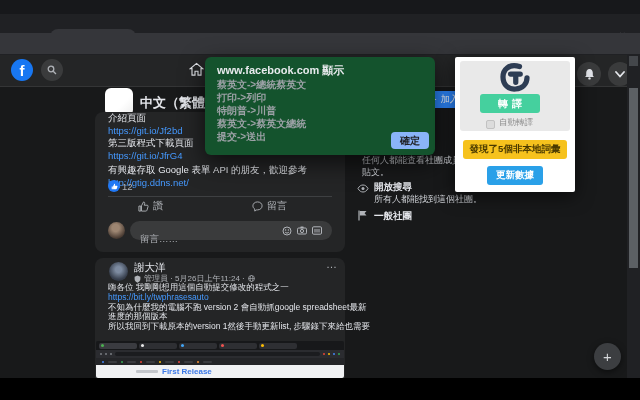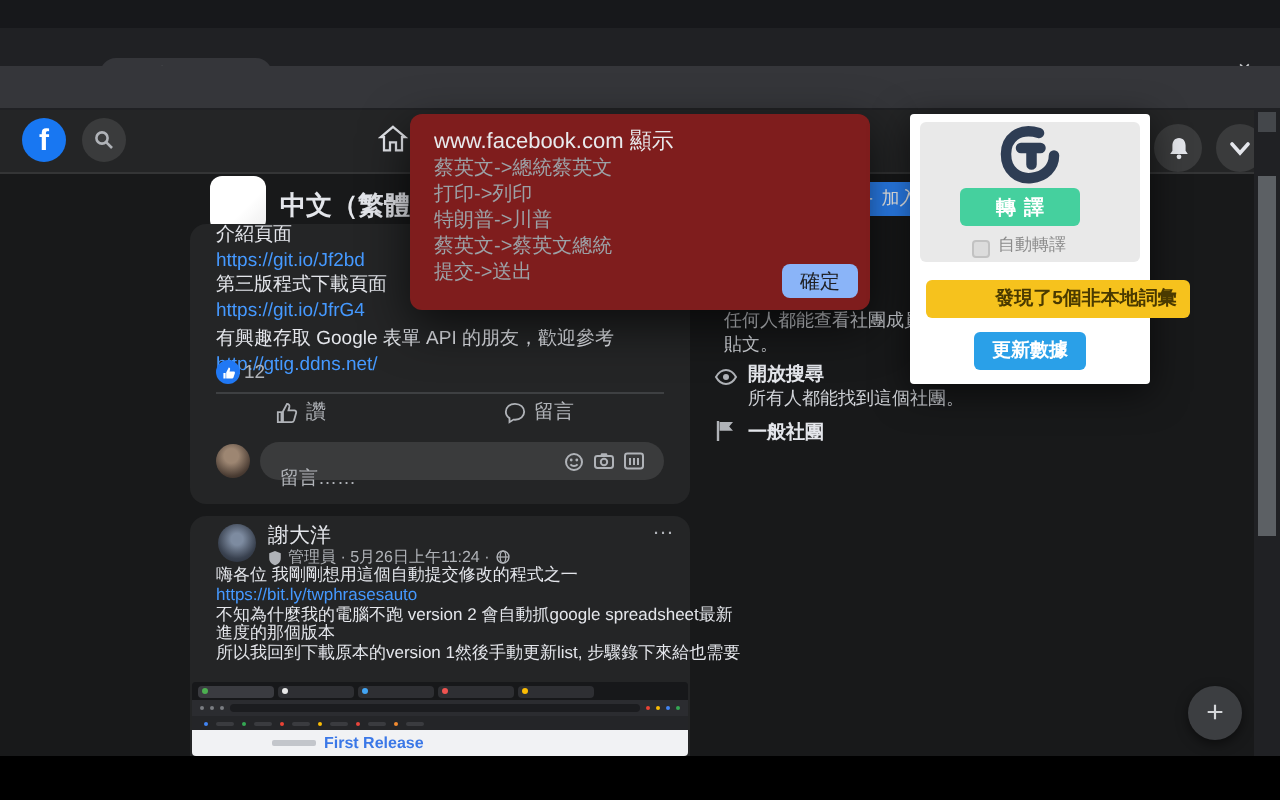--- a/index.html
+++ b/index.html
@@ -99,40 +99,40 @@
   .compose{left:594px;top:343px;width:27px;height:27px;border-radius:50%;background:#3c3e41;
        color:#d5d7da;font-size:15px;display:flex;align-items:center;justify-content:center;
        box-shadow:0 2px 6px rgba(0,0,0,.5);}
 
   
   .sb-track{left:627px;top:55px;width:13px;height:323px;background:#202124;}
   .sb-arrow{left:629px;top:56px;width:9px;height:10px;background:#44474b;}
   .sb-thumb{left:629px;top:88px;width:9px;height:180px;background:#5c6064;}
 
   
-  .dialog{left:205px;top:57px;width:230px;height:98px;background:#7f1d1d;border-radius:6px;
-       box-shadow:0 8px 24px rgba(0,0,0,.65);z-index:40;}
+  .dialog{left:205px;top:57px;width:230px;height:98px;background:#14532d;border-radius:6px;
+       box-shadow:0 8px 24px rgba(0,0,0,.65);z-index:40;font-weight:bold;}
   .dialog-title{position:absolute;left:12px;top:6px;font-size:11px;color:#e8eaed;white-space:nowrap;}
   .dialog-body{position:absolute;left:12px;top:21px;font-size:10px;color:#9ca1a6;line-height:13px;}
   .dialog-body div{white-space:nowrap;}
   .dialog-ok{position:absolute;right:6px;bottom:6px;width:38px;height:17px;background:#8ab4f8;color:#202124;
        border-radius:4px;font-size:10px;display:flex;align-items:center;justify-content:center;}
 
   
   .popup{left:455px;top:57px;width:120px;height:135px;background:#fff;border-radius:2px;
        box-shadow:0 4px 18px rgba(0,0,0,.6);z-index:50;}
   .popup-panel{position:absolute;left:5px;top:4px;width:110px;height:70px;background:#e9e9e9;border-radius:3px;}
   .popup-logo{position:absolute;left:43px;top:5px;}
   .btn-translate{position:absolute;left:25px;top:37px;width:60px;height:19px;background:#45d09e;border-radius:3px;
        color:#fff;font-size:10px;font-weight:bold;letter-spacing:4px;display:flex;align-items:center;justify-content:center;padding-left:4px;box-sizing:border-box;}
   .auto-row{position:absolute;left:31px;top:60px;display:flex;align-items:flex-end;gap:4px;}
   .auto-box{width:9px;height:9px;background:#dcdcdc;border:1px solid #c2c2c2;border-radius:2px;box-sizing:border-box;}
   .auto-label{font-size:8.5px;color:#8a8a8a;white-space:nowrap;}
   .btn-found{position:absolute;left:8px;top:83px;width:104px;height:19px;background:#f6c21d;border-radius:3px;
-       color:#4a3a00;font-size:9.5px;font-weight:bold;display:flex;align-items:center;justify-content:center;white-space:nowrap;padding-left:28px;}
+       color:#4a3a00;font-size:9.5px;font-weight:bold;display:flex;align-items:center;justify-content:center;white-space:nowrap;}
   .btn-update{position:absolute;left:32px;top:109px;width:56px;height:19px;background:#2aa0e8;border-radius:3px;
        color:#fff;font-size:9.5px;font-weight:bold;display:flex;align-items:center;justify-content:center;}
 
   .black-bottom{left:0;top:378px;width:640px;height:22px;background:#000;z-index:30;}
   svg{display:block;}
 </style>
 </head>
 <body>
 
 <div id="screen">

